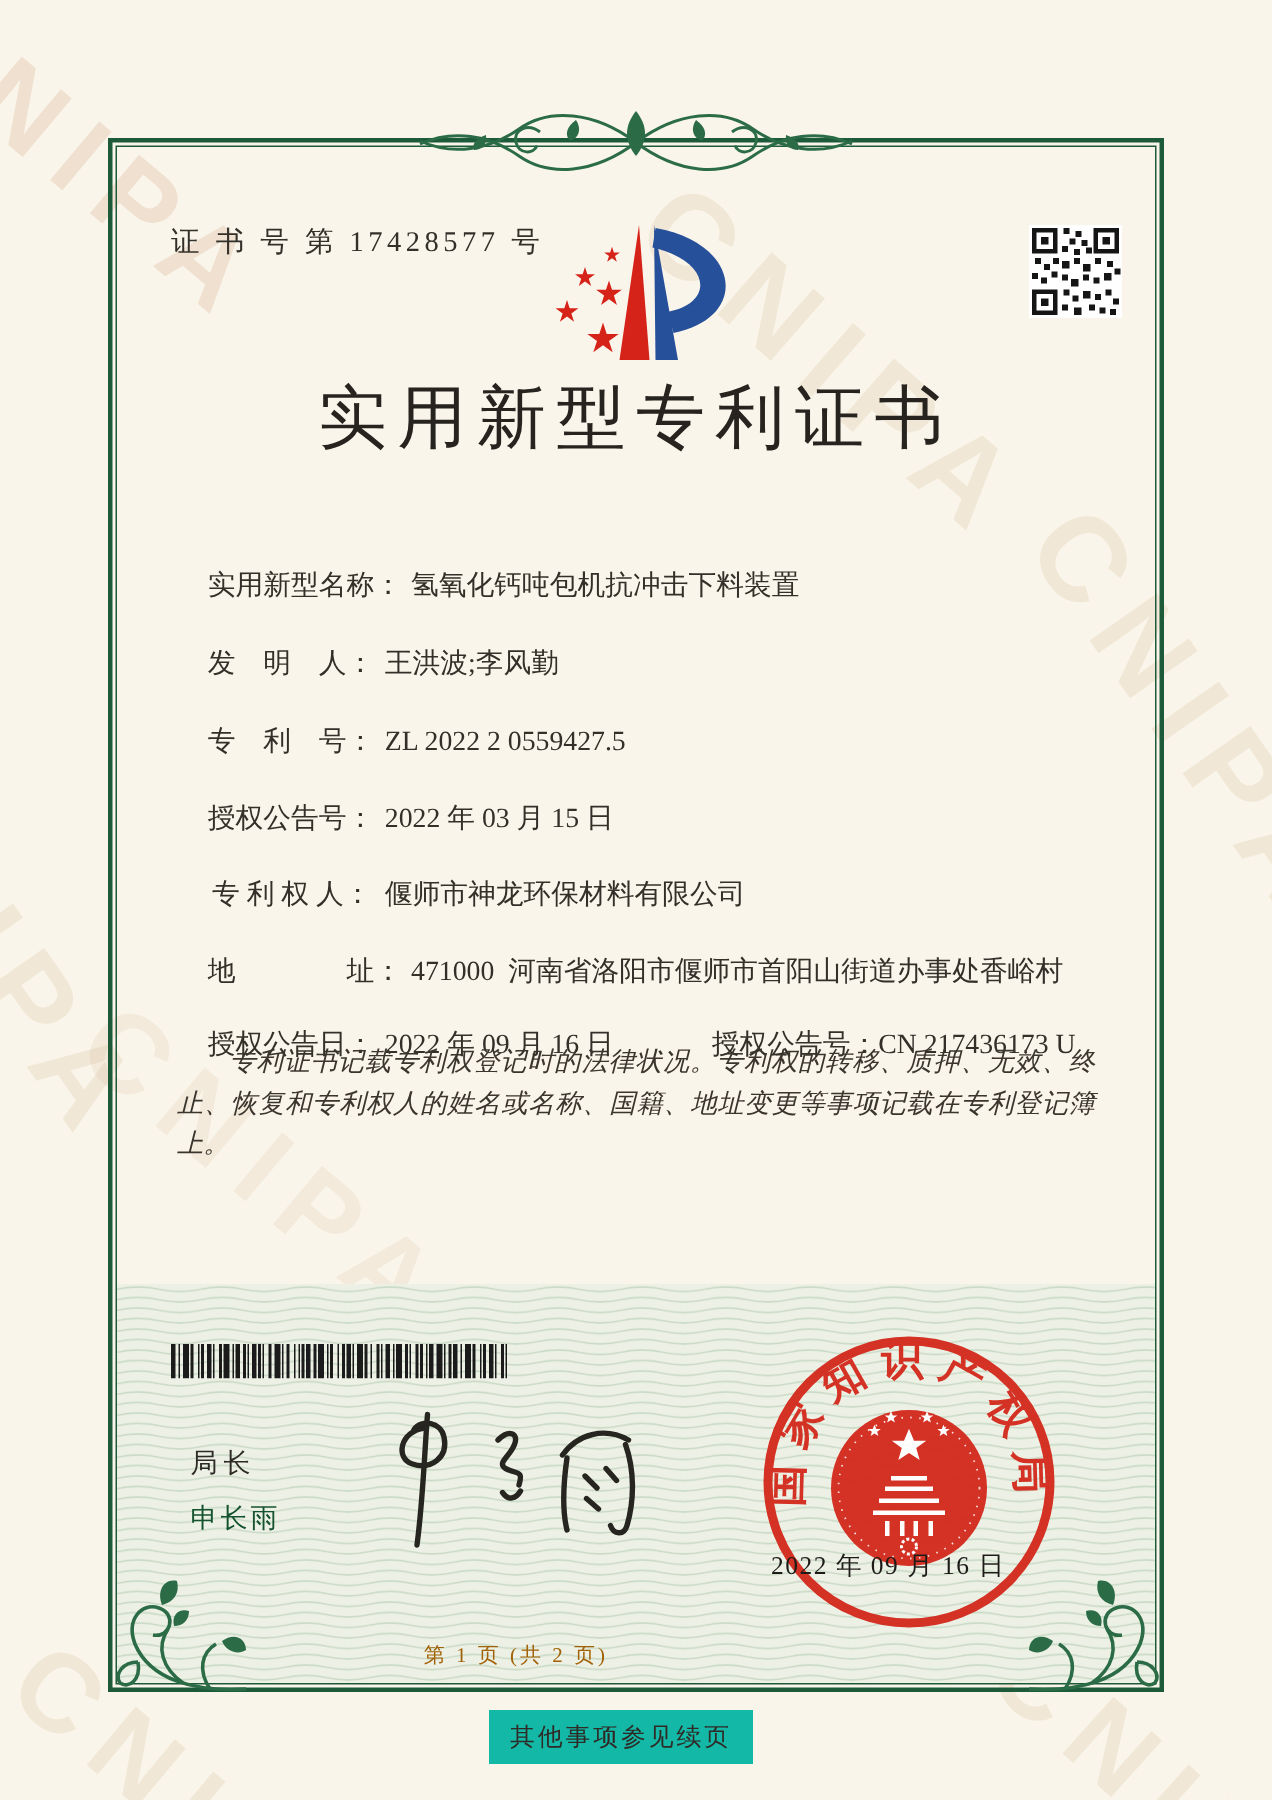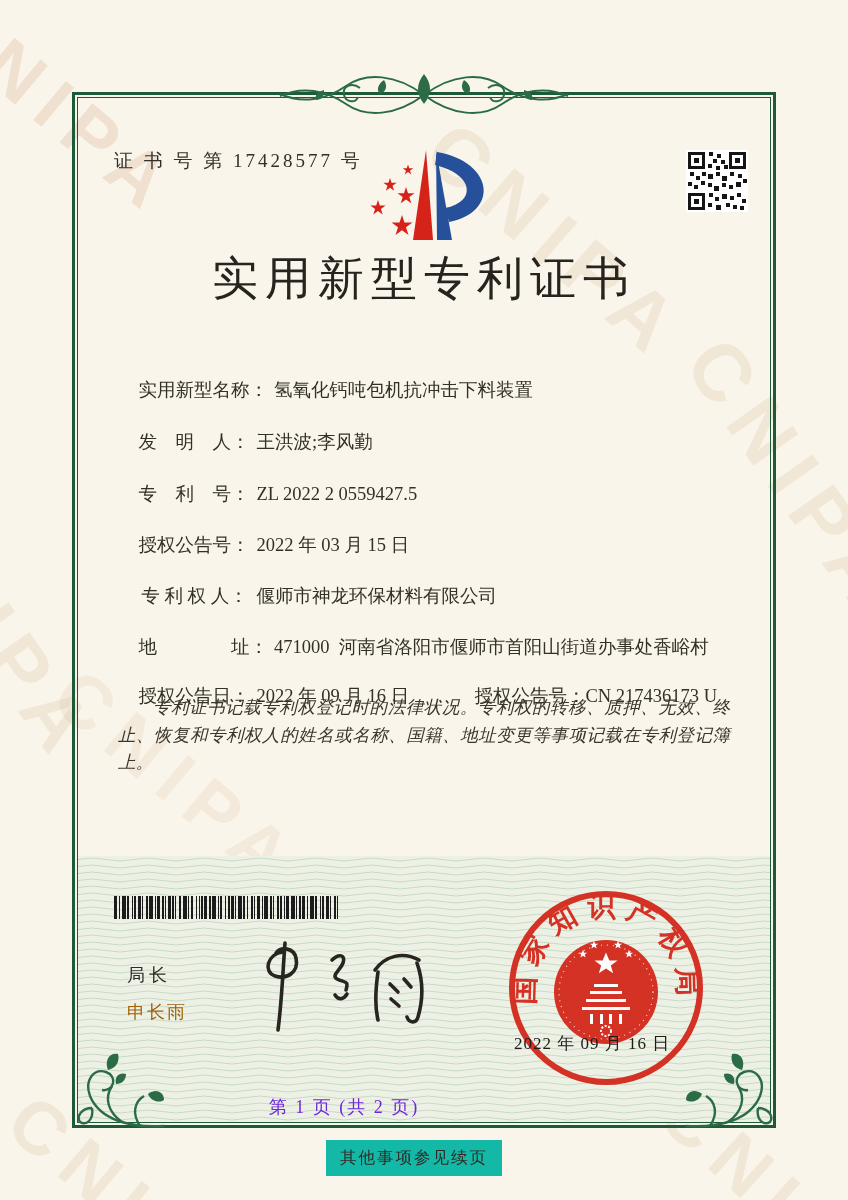--- a/index.html
+++ b/index.html
@@ -57,30 +57,30 @@
   
   .paras{
     position:absolute;left:118px;top:694px;width:612px;
     font-size:17.5px;line-height:27.5px;font-style:italic;
     color:#3a352d;text-align:justify;
   }
   .paras p{margin:0;text-indent:2em;}
   
   .barcode{position:absolute;left:114px;top:896px;}
   .director-title{position:absolute;left:127px;top:963px;font-size:18px;letter-spacing:4px;color:#2e2b26;}
-  .director-name{position:absolute;left:127px;top:1000px;font-size:18px;letter-spacing:2px;color:#a16207;text-align:center;}
+  .director-name{position:absolute;left:127px;top:1000px;font-size:18px;letter-spacing:2px;color:#14532d;text-align:center;}
   .signature{position:absolute;left:225px;top:938px;}
   .seal{position:absolute;left:506px;top:888px;}
   .seal-date{
     position:absolute;left:514px;top:1032px;width:160px;
     font-size:17px;letter-spacing:1px;color:#1d1b18;white-space:pre;
   }
   .page-info{
     position:absolute;left:0;top:1095px;width:688px;text-align:center;
-    font-size:18px;letter-spacing:2px;color:#6d28d9;
+    font-size:14px;letter-spacing:2px;color:#a16207;
   }
   .cont-note{
     position:absolute;left:326px;top:1140px;
     background:#14b8a6;padding:7px 14px;
     font-size:16.5px;letter-spacing:2px;color:#2e2b26;
   }
 </style>
 </head>
 <body>
 

